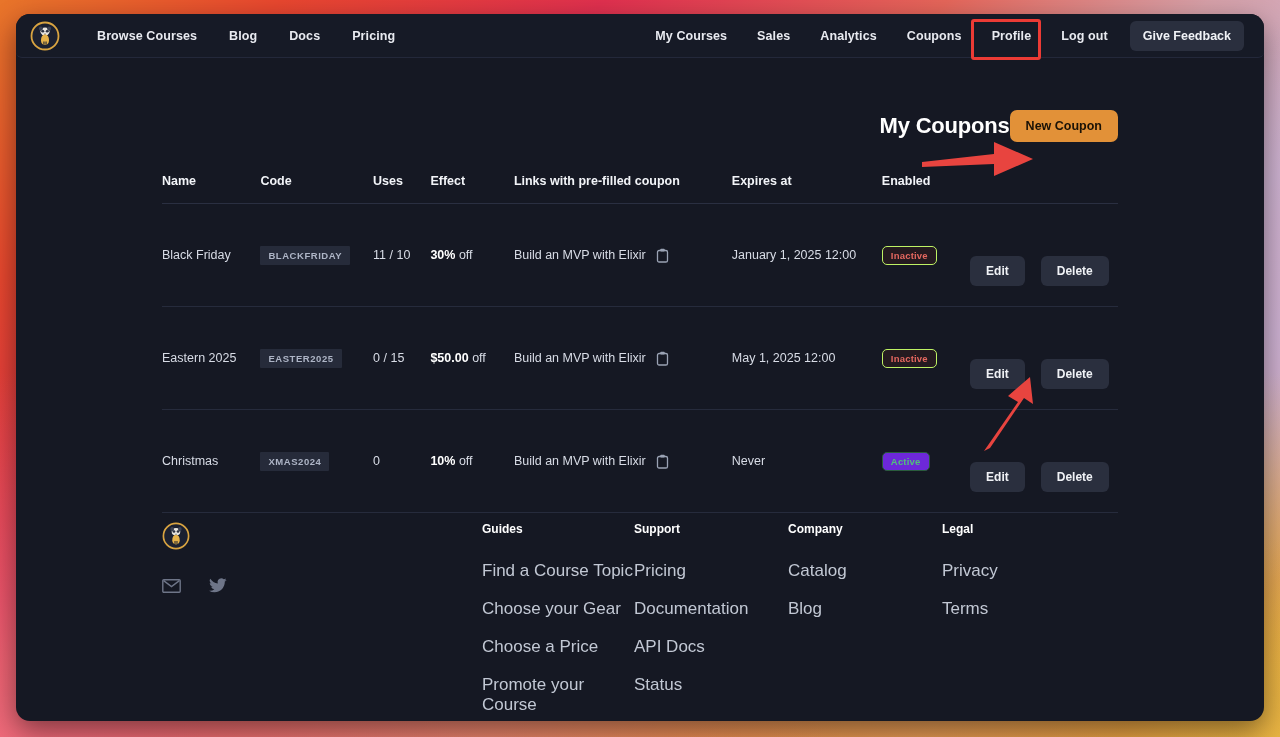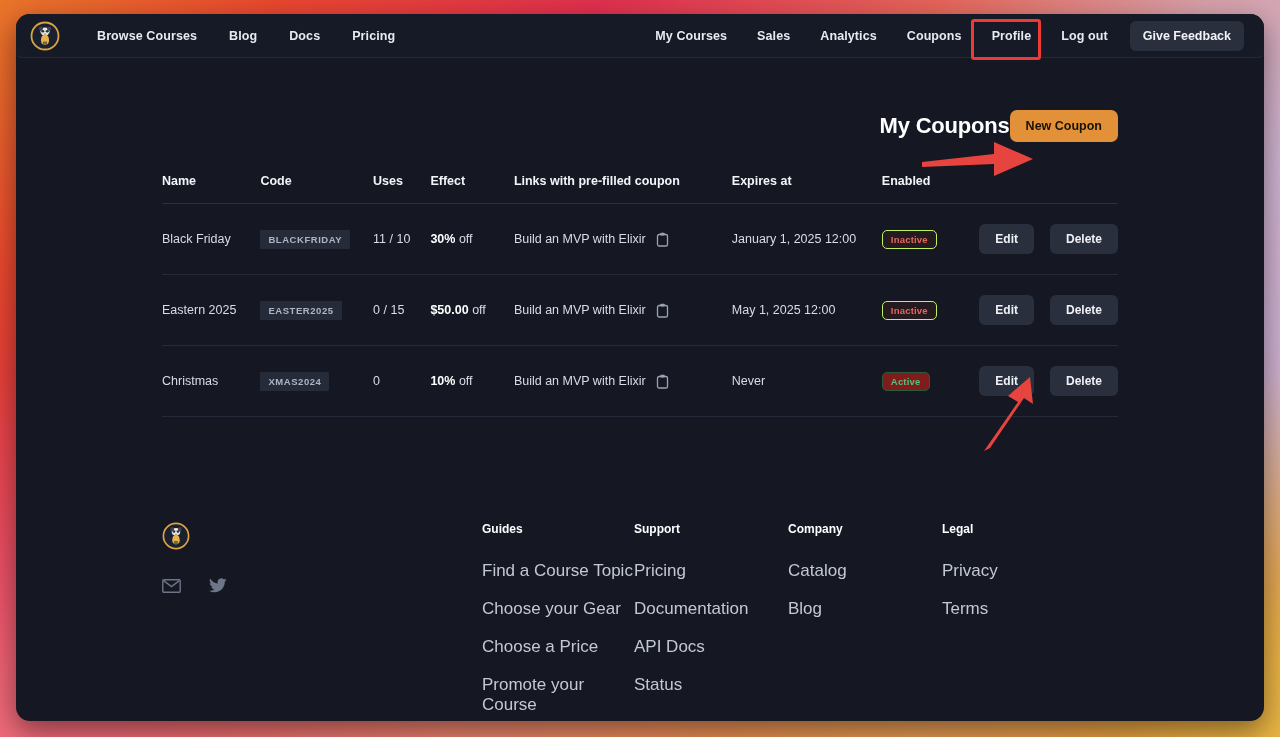--- a/index.html
+++ b/index.html
@@ -193,25 +193,25 @@
     letter-spacing: 0.2px;
   }
   .badge-inactive {
     color: #e4675f;
     border: 1px solid #bef264;
     background: #241a20;
   }
   .badge-active {
     color: #52c07a;
     border: 1px solid #2a5c3c;
-    background: #7f1d1d;
+    background: #6d28d9;
     text-align: center;
   }
 
-  .action-cell { display: flex; justify-content: flex-end; gap: 16px; }
+  .action-cell { display: flex; justify-content: flex-start; gap: 16px; margin-top: 32px; }
   .btn-row {
     background: #2a2f3e;
     color: #f0f2f6;
     font-size: 12px;
     font-weight: bold;
     padding: 8px 16px;
     border-radius: 6px;
     border: none;
     cursor: pointer;
     font-family: inherit;

